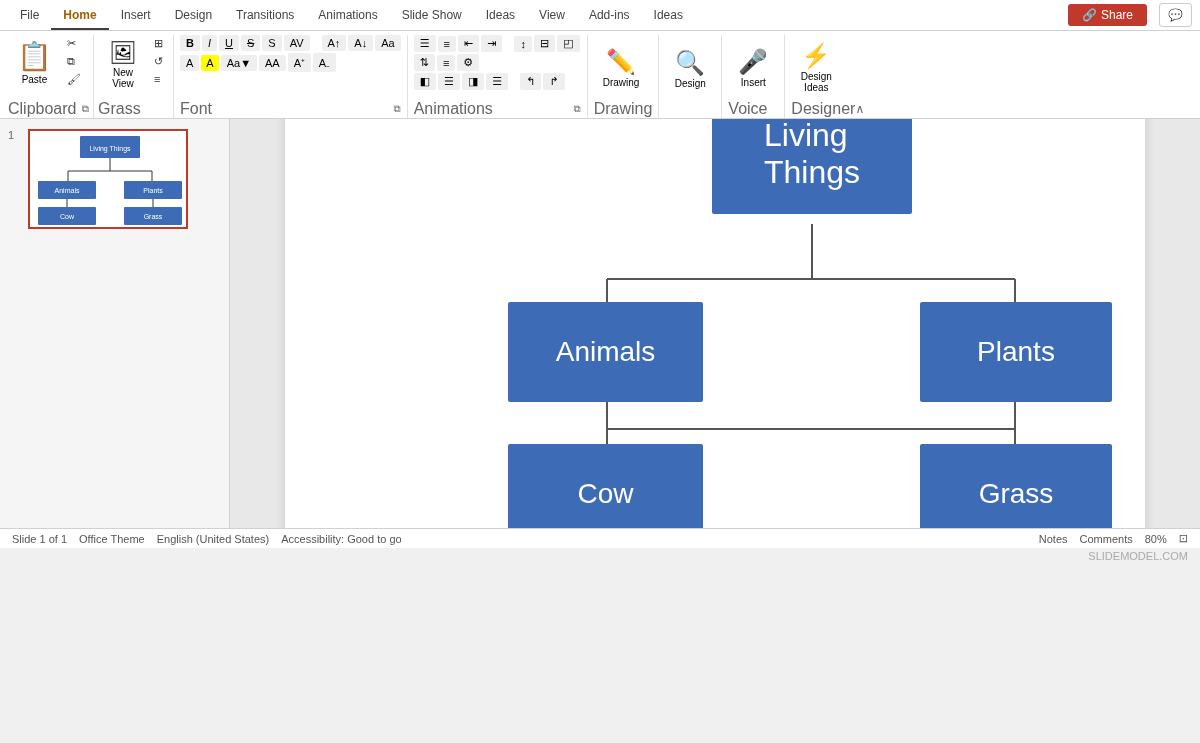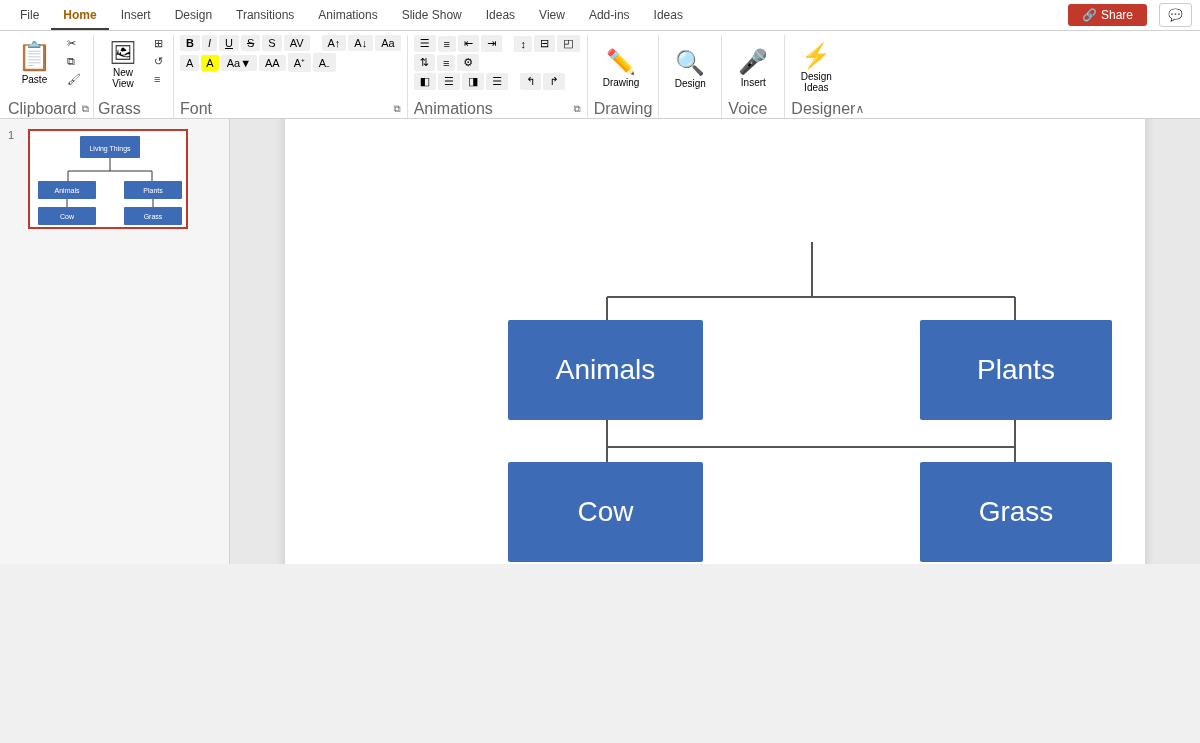--- a/index.html
+++ b/index.html
@@ -309,20 +309,23 @@
 
             <line x1="322" y1="348" x2="322" y2="375" stroke="#555" stroke-width="2"></line>
 
             <line x1="730" y1="348" x2="730" y2="375" stroke="#555" stroke-width="2"></line>
 
             <line x1="322" y1="375" x2="730" y2="375" stroke="#555" stroke-width="2"></line>
             <line x1="322" y1="375" x2="322" y2="390" stroke="#555" stroke-width="2"></line>
             <line x1="730" y1="375" x2="730" y2="390" stroke="#555" stroke-width="2"></line>
           </svg>
 
+          <div style="position:absolute; left:427px; top:40px; width:200px; height:120px; background:#3d6bb5; color:#fff; display:flex; align-items:center; justify-content:center; font-size:32px; font-weight:400; border-radius:2px;">
+            <span>Living<br>Things</span>
+          </div>
 
           <div style="position:absolute; left:223px; top:248px; width:195px; height:100px; background:#3d6bb5; color:#fff; display:flex; align-items:center; justify-content:center; font-size:28px; font-weight:400; border-radius:2px;">
             <span>Animals</span>
           </div>
 
           <div style="position:absolute; left:635px; top:248px; width:192px; height:100px; background:#3d6bb5; color:#fff; display:flex; align-items:center; justify-content:center; font-size:28px; font-weight:400; border-radius:2px;">
             <span>Plants</span>
           </div>
 
           <div style="position:absolute; left:223px; top:390px; width:195px; height:100px; background:#3d6bb5; color:#fff; display:flex; align-items:center; justify-content:center; font-size:28px; font-weight:400; border-radius:2px;">
@@ -331,14 +334,29 @@
 
           <div style="position:absolute; left:635px; top:390px; width:192px; height:100px; background:#3d6bb5; color:#fff; display:flex; align-items:center; justify-content:center; font-size:28px; font-weight:400; border-radius:2px;">
             <span>Grass</span>
           </div>
 
         </div>
       </div>
     </div>
   </div>
 
-
+  <div class="status-bar">
+    <div style="display:flex; gap:12px; align-items:center;">
+      <span>Slide 1 of 1</span>
+      <span>Office Theme</span>
+      <span>English (United States)</span>
+      <span>Accessibility: Good to go</span>
+    </div>
+    <div style="display:flex; gap:12px; align-items:center;">
+      <span style="cursor:pointer;">Notes</span>
+      <span style="cursor:pointer;">Comments</span>
+      <span>80%</span>
+      <span style="cursor:pointer;">⊡</span>
+    </div>
+  </div>
+
+  <div class="watermark" style="background:#f0f0f0; font-size:11px; color:#aaa; text-align:right; padding:2px 12px;">SLIDEMODEL.COM</div>
 </div>
 
 </body></html>

